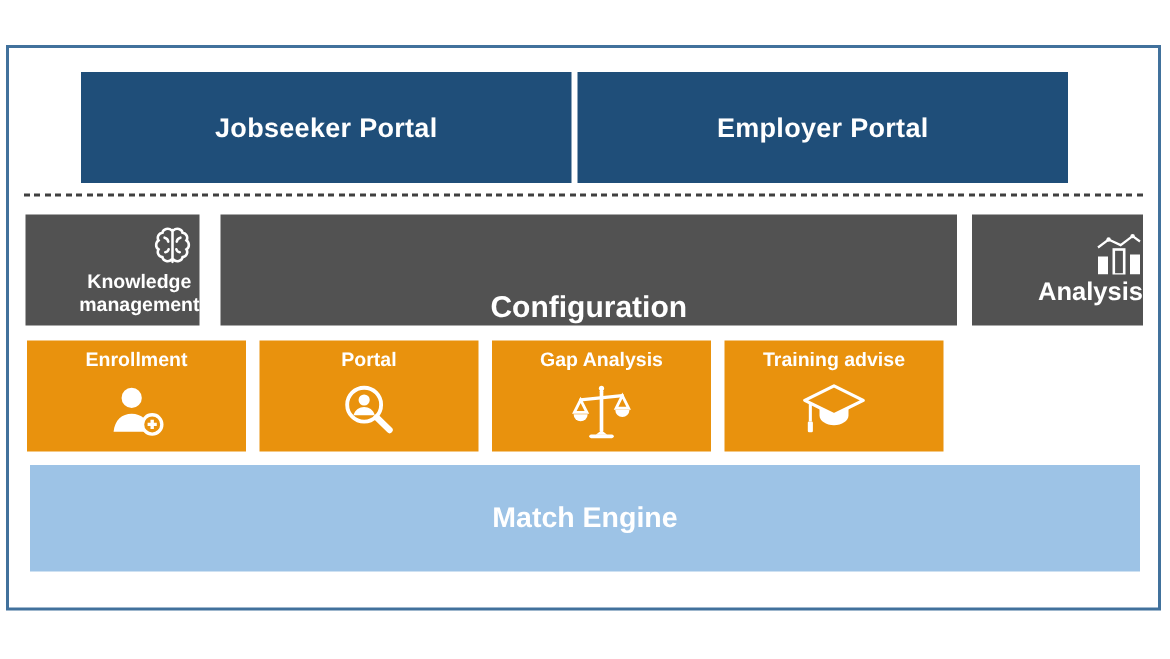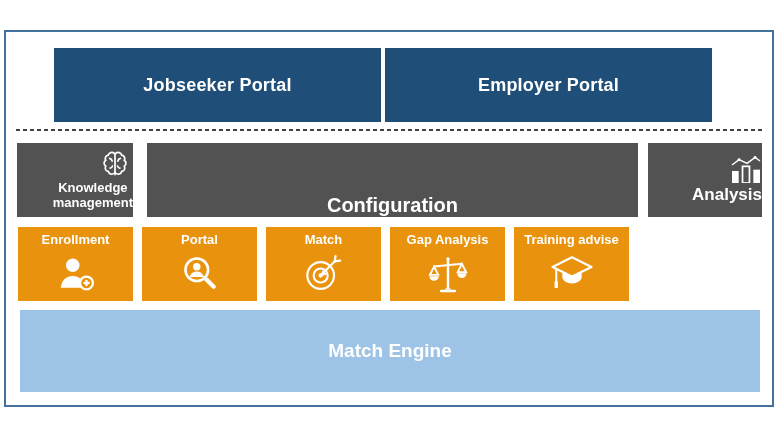--- a/index.html
+++ b/index.html
@@ -29,21 +29,21 @@
   .config{flex:1;margin-right:10px;font-weight:700;font-size:20px;flex-direction:row;}
   .analysis{width:114px;}
   .analysis .lbl{font-weight:700;font-size:17px;margin-top:2px;}
   .row-services{left:12px;top:195px;width:611px;height:74px;gap:9px;}
   .service{
     flex:1;background:#E9920D;color:#fff;display:flex;flex-direction:column;align-items:center;
   }
   .service .lbl{font-weight:700;font-size:13px;margin-top:5px;}
   .service .ic{flex:1;display:flex;align-items:center;justify-content:center;padding-bottom:3px;}
   .engine{
-    position:absolute;left:14px;top:278px;width:740px;height:82px;background:#9DC3E6;
+    position:absolute;left:14px;top:278px;width:740px;height:71px;background:#9DC3E6;
     color:#fff;font-weight:700;font-size:19px;display:flex;align-items:center;justify-content:center;
   }
   svg{display:block;}
 </style>
 </head>
 <body>
 
 <div class="frame">
 
   <div class="row row-portals">
@@ -116,34 +116,20 @@
       <span class="ic">
         <svg width="42" height="38" viewBox="0 0 26 23">
           <circle cx="11" cy="9.5" r="7" fill="none" stroke="#ffffff" stroke-width="1.6"></circle>
           <circle cx="11" cy="7.6" r="2.3" fill="#ffffff"></circle>
           <path d="M6.6 13.9c.7-2.3 2.4-3.4 4.4-3.4s3.7 1.1 4.4 3.4z" fill="#ffffff"></path>
           <line x1="16.2" y1="14.8" x2="21.5" y2="20" stroke="#ffffff" stroke-width="2.6" stroke-linecap="round"></line>
         </svg>
       </span>
     </div>
 
-    <div class="service">
-      <span class="lbl">Match</span>
-      <span class="ic">
-        <svg width="42" height="40" viewBox="0 0 25 24" fill="none" stroke="#ffffff" stroke-linecap="round">
-          <circle cx="10.5" cy="13.5" r="8" stroke-width="1.3"></circle>
-          <circle cx="10.5" cy="13.5" r="4.2" stroke-width="1.3"></circle>
-          <circle cx="10.5" cy="13.5" r="1.3" fill="#ffffff" stroke="none"></circle>
-          <line x1="10.5" y1="13.5" x2="19" y2="5" stroke-width="1.3"></line>
-          <path d="M11.6 10.2l2.7 2.7-3.8 1.1z" fill="#ffffff" stroke="none"></path>
-          <line x1="19" y1="5" x2="22.2" y2="4.6" stroke-width="1.3"></line>
-          <line x1="19" y1="5" x2="19.4" y2="1.8" stroke-width="1.3"></line>
-        </svg>
-      </span>
-    </div>
 
     <div class="service">
       <span class="lbl">Gap Analysis</span>
       <span class="ic">
         <svg width="42" height="40" viewBox="0 0 24 23" fill="none" stroke="#ffffff" stroke-linecap="round">
           <line x1="4" y1="7.8" x2="20" y2="6.2" stroke-width="1.2"></line>
           <line x1="12" y1="4.5" x2="12" y2="19.5" stroke-width="1.4"></line>
           <circle cx="12" cy="3.4" r="1" fill="#ffffff" stroke="none"></circle>
           <path d="M4 7.8L1.6 12.6h4.8z" stroke-width="1.1"></path>
           <path d="M1.3 13.3h5.4a2.7 2.7 0 0 1-5.4 0z" fill="#ffffff" stroke="none"></path>

